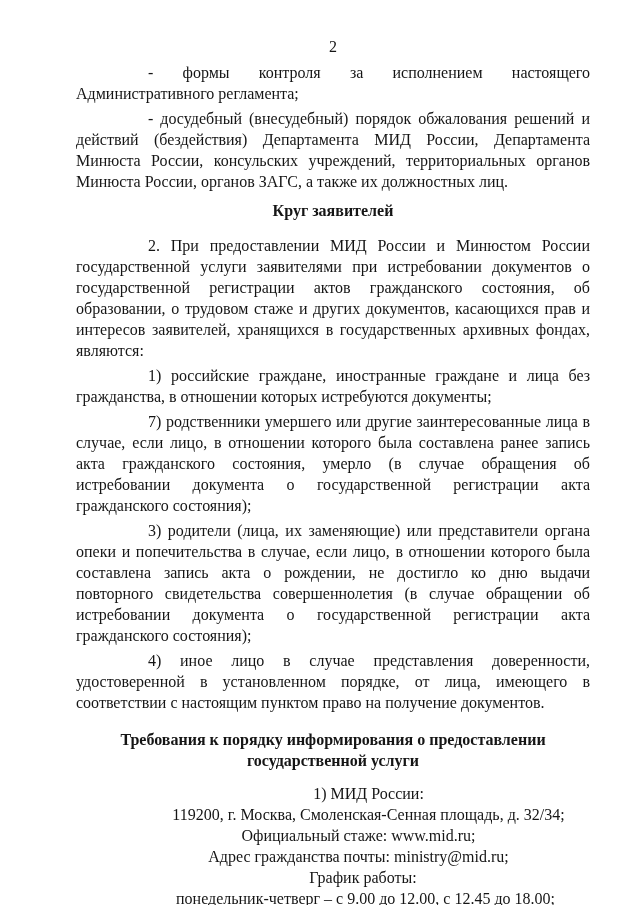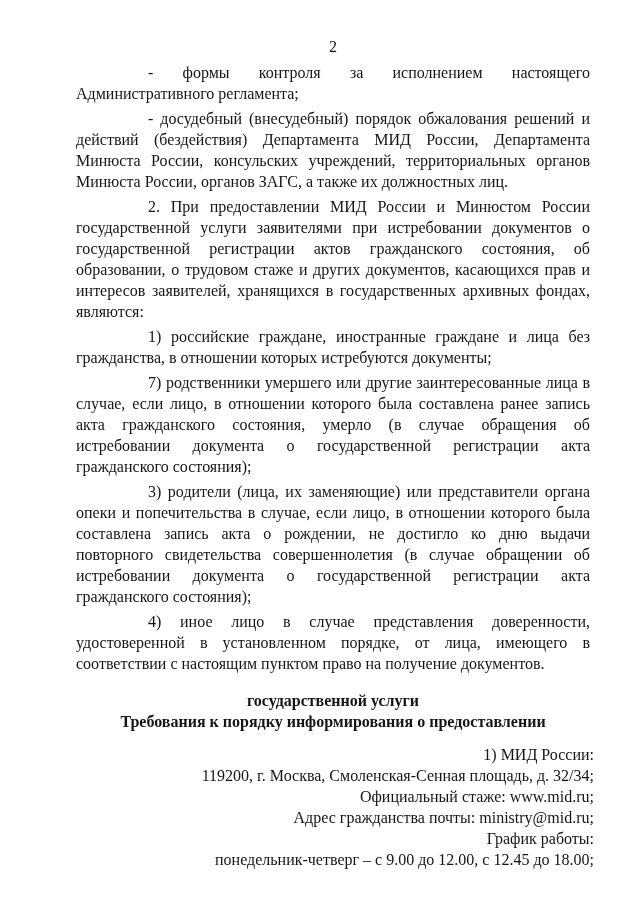--- a/index.html
+++ b/index.html
@@ -46,54 +46,55 @@
   .heading-2 {
     margin: 16px 0 12px 0;
   }
   .heading .h-line {
     display: block;
   }
   .line {
     margin: 0;
     font-size: 16px;
     line-height: 21px;
-    text-align: right;
+    text-align: center;
     white-space: nowrap;
   }
   .ind-71 { padding-left: 71px; }
   .ind-51 { padding-left: 51px; }
   .ind-60 { padding-left: 60px; }
   .ind-65 { padding-left: 65px; }
 </style>
 </head>
 <body>
 
 <div class="page">
   <div class="content">
 
     <div class="page-number">2</div>
 
     <p class="para">- формы контроля за исполнением настоящего Административного регламента;</p>
 
     <p class="para">- досудебный (внесудебный) порядок обжалования решений и действий (бездействия) Департамента МИД России, Департамента Минюста России, консульских учреждений, территориальных органов Минюста России, органов ЗАГС, а также их должностных лиц.</p>
 
+    <h2 class="heading">Круг заявителей</h2>
 
     <p class="para">2. При предоставлении МИД России и Минюстом России государственной услуги заявителями при истребовании документов о государственной регистрации актов гражданского состояния, об образовании, о трудовом стаже и других документов, касающихся прав и интересов заявителей, хранящихся в государственных архивных фондах, являются:</p>
 
     <p class="para">1) российские граждане, иностранные граждане и лица без гражданства, в отношении которых истребуются документы;</p>
 
     <p class="para">7) родственники умершего или другие заинтересованные лица в случае, если лицо, в отношении которого была составлена ранее запись акта гражданского состояния, умерло (в случае обращения об истребовании документа о государственной регистрации акта гражданского состояния);</p>
 
     <p class="para">3) родители (лица, их заменяющие) или представители органа опеки и попечительства в случае, если лицо, в отношении которого была составлена запись акта о рождении, не достигло ко дню выдачи повторного свидетельства совершеннолетия (в случае обращении об истребовании документа о государственной регистрации акта гражданского состояния);</p>
 
     <p class="para">4) иное лицо в случае представления доверенности, удостоверенной в установленном порядке, от лица, имеющего в соответствии с настоящим пунктом право на получение документов.</p>
 
     <h2 class="heading heading-2">
+      <span class="h-line">Требования к порядку информирования о предоставлении</span>
       <span class="h-line">государственной услуги</span>
-      <span class="h-line">Требования к порядку информирования о предоставлении</span>
     </h2>
 
 
     <div class="line ind-71">1) МИД России:</div>
 
     <div class="line ind-71">119200, г. Москва, Смоленская-Сенная площадь, д. 32/34;</div>
 
 
     <div class="line ind-51">Официальный стаже: www.mid.ru;</div>
 

